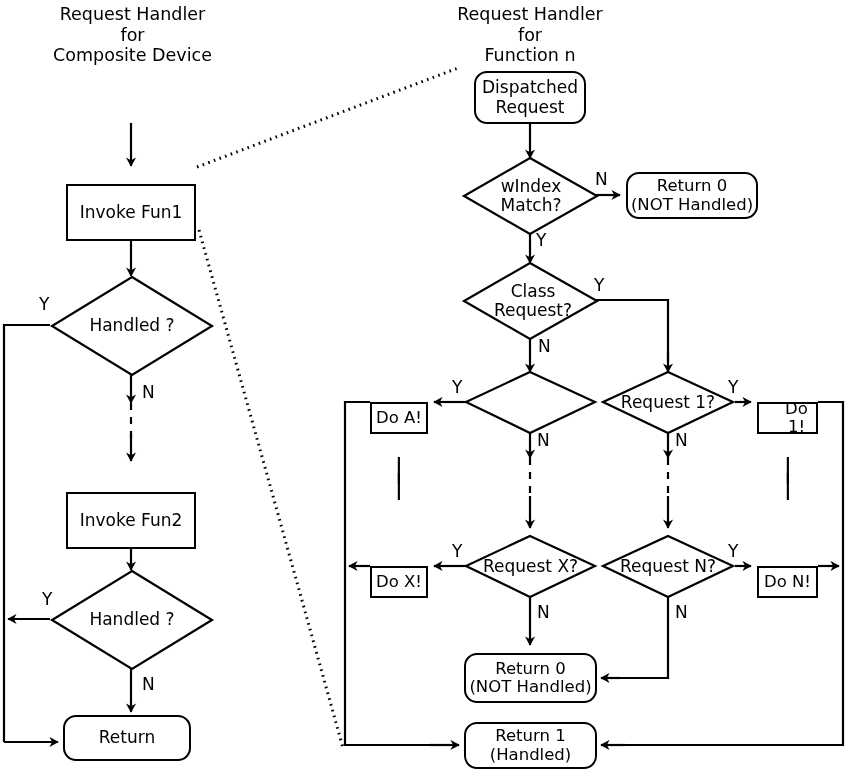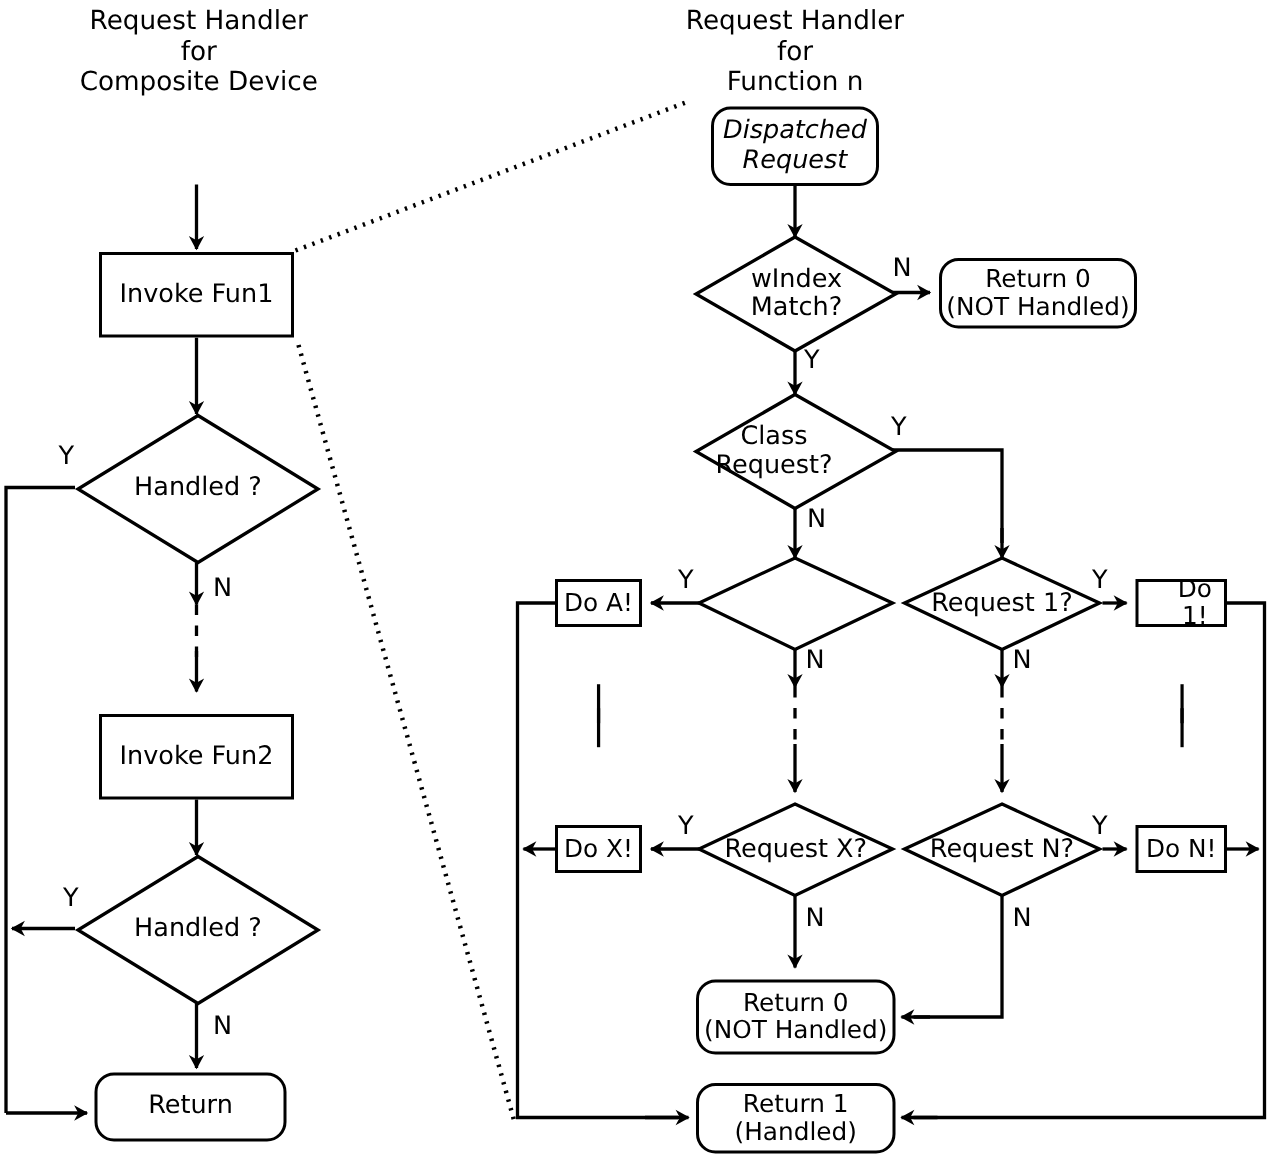--- a/index.html
+++ b/index.html
@@ -2,21 +2,21 @@
 <html><head>
 <meta charset="utf-8">
 <style>
   html,body{margin:0;padding:0;background:#ffffff;}
   body{width:846px;height:770px;font-family:"DejaVu Sans","Liberation Sans",sans-serif;color:#000;}
   #stage{position:relative;width:846px;height:770px;overflow:hidden;}
   svg#wires{position:absolute;left:0;top:0;width:846px;height:770px;}
   .node{position:absolute;box-sizing:border-box;display:flex;align-items:center;justify-content:center;
         text-align:center;background:#fff;border:2.2px solid #000;line-height:1.12;}
   .rounded{border-radius:13px;}
-  .rect{border-radius:0;}
+  .rect{border-radius:0;margin-top:16px;}
   .node span{display:block;white-space:pre-line;}
   .title{position:absolute;text-align:center;font-size:17.5px;line-height:1.18;white-space:pre-line;}
   .dlabel{position:absolute;font-size:17px;line-height:1;}
   .dia-text{position:absolute;text-align:center;font-size:17px;line-height:1.12;white-space:pre-line;
             display:flex;align-items:center;justify-content:center;}
   .vdots{position:absolute;font-size:26px;line-height:0.62;text-align:center;color:#000;}
 </style>
 </head>
 <body>
 
@@ -120,40 +120,40 @@
 
   <div class="node rounded" style="left:63px;top:715px;width:128px;height:46px;font-size:17px;">
     <span>Return</span>
   </div>
 
   <div class="dlabel" style="left:39px;top:296px;">Y</div>
   <div class="dlabel" style="left:142px;top:384px;">N</div>
   <div class="dlabel" style="left:42px;top:591px;">Y</div>
   <div class="dlabel" style="left:142px;top:676px;">N</div>
 
-  <div class="node rounded" style="left:474px;top:71px;width:112px;height:53px;font-size:17px;font-style:italic;">
+  <div class="node rounded" style="left:474px;top:71px;width:112px;height:53px;font-size:17px;">
     <span>Dispatched
 Request</span>
   </div>
 
   <svg style="position:absolute;left:461px;top:155px;width:140px;height:82px;">
     <polygon points="69,3 136,41 69,79 3,41" fill="#fff" stroke="#000" stroke-width="2.2"></polygon>
   </svg>
   <div class="dia-text" style="left:461px;top:155px;width:140px;height:82px;">wIndex
 Match?</div>
 
   <div class="node rounded" style="left:626px;top:172px;width:132px;height:47px;font-size:16.5px;">
     <span>Return 0
 (NOT Handled)</span>
   </div>
 
   <svg style="position:absolute;left:461px;top:260px;width:140px;height:82px;">
     <polygon points="69,3 136,41 69,79 3,41" fill="#fff" stroke="#000" stroke-width="2.2"></polygon>
   </svg>
-  <div class="dia-text" style="left:446px;top:260px;width:140px;height:82px;text-align:center;">Class
+  <div class="dia-text" style="left:463px;top:260px;width:140px;height:82px;text-align:center;">Class
 Request?</div>
 
   <svg style="position:absolute;left:463px;top:369px;width:135px;height:68px;">
     <polygon points="67,3 132,33 67,64 3,33" fill="#fff" stroke="#000" stroke-width="2.2"></polygon>
   </svg>
 
   <svg style="position:absolute;left:600px;top:369px;width:136px;height:68px;">
     <polygon points="68,3 133,33 68,64 3,33" fill="#fff" stroke="#000" stroke-width="2.2"></polygon>
   </svg>
   <div class="dia-text" style="left:600px;top:369px;width:136px;height:68px;">Request 1?</div>

